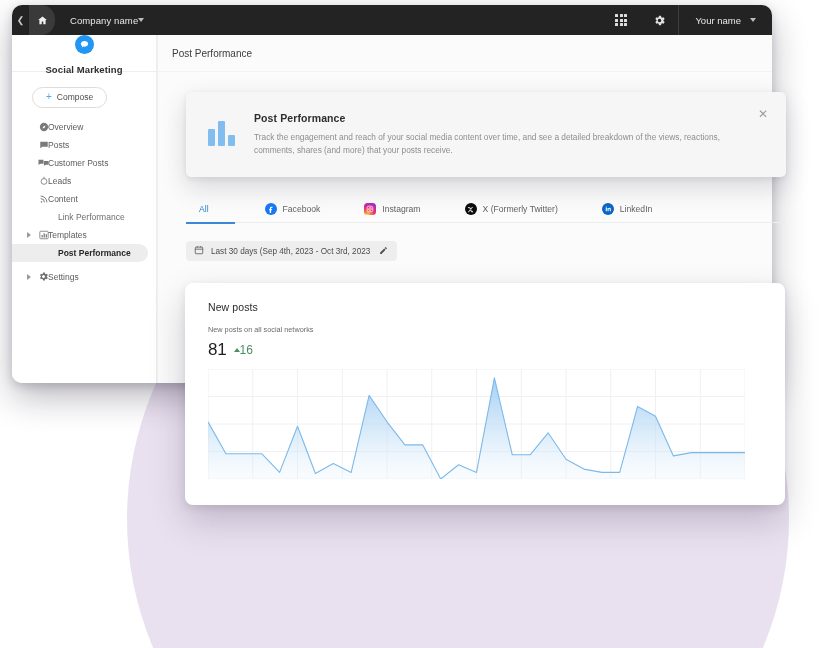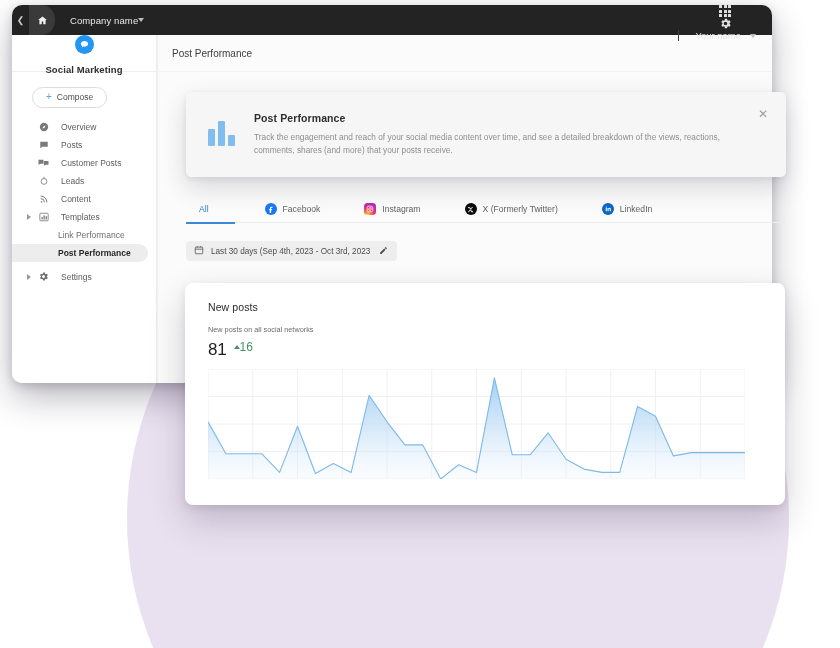--- a/index.html
+++ b/index.html
@@ -88,21 +88,20 @@
     border-left: 3.5px solid transparent;
     border-right: 3.5px solid transparent;
     border-top: 4px solid #bdbdbd;
   }
   .tb-right {
     position: absolute;
     right: 0; top: 0;
     height: 30px;
     display: flex;
     align-items: center;
-    flex-direction: column;
   }
   .tb-icon {
     width: 38px; height: 30px;
     display: flex; align-items: center; justify-content: center;
   }
   .grid9 {
     display: grid;
     grid-template-columns: repeat(3, 3px);
     grid-template-rows: repeat(3, 3px);
     gap: 1.6px;
@@ -162,21 +161,21 @@
   }
   .compose-plus { color: #5aa7e8; font-size: 10px; line-height: 1; }
 
   .nav { padding-top: 2px; }
   .nav-item {
     position: relative;
     display: flex;
     align-items: center;
     height: 18px;
     margin: 0 0 0 0;
-    padding-left: 28px;
+    padding-left: 15px;
     font-size: 8.5px;
     color: #5c5c5c;
     cursor: pointer;
     gap: 9px;
   }
   .nav-item.sub { padding-left: 46px; color: #6e6e6e; }
   .nav-item.active {
     background: #ededed;
     border-radius: 0 9px 9px 0;
     margin-right: 8px;
@@ -314,21 +313,21 @@
     top: 283px;
     width: 600px;
     height: 222px;
     background: #ffffff;
     border-radius: 8px;
     box-shadow: 0 16px 36px rgba(25,20,45,.20), 0 3px 9px rgba(25,20,45,.10);
     padding: 18px 22px 0 23px;
   }
   .mc-title { font-size: 10.5px; color: #2a2a2a; margin-bottom: 12px; letter-spacing: .1px; }
   .mc-sub { font-size: 7.3px; color: #6b6b6b; margin-bottom: 6px; }
-  .mc-value-row { display: flex; align-items: flex-start; gap: 7px; margin-bottom: 9px; }
+  .mc-value-row { display: flex; align-items: center; gap: 7px; margin-bottom: 9px; }
   .mc-value { font-size: 17px; color: #1f1f1f; letter-spacing: -.2px; }
   .mc-delta { font-size: 12px; color: #4a8f63; display: flex; align-items: center; gap: 0; }
   .mc-delta .up {
     width: 0; height: 0;
     border-left: 3px solid transparent;
     border-right: 3px solid transparent;
     border-bottom: 4.5px solid #4a8f63;
     display: inline-block;
   }
   .chart-wrap { position: relative; width: 537px; height: 110px; }
@@ -445,37 +444,37 @@
 
           <div class="nav-item">
             <span class="nav-ico">
               <svg width="10" height="10" viewBox="0 0 24 24" fill="none" stroke="#7a7a7a" stroke-width="2.4">
                   <path d="M5 19a1 1 0 1 0 0-.1"></path>
                   <path d="M4 11a9 9 0 0 1 9 9"></path>
                   <path d="M4 5a15 15 0 0 1 15 15"></path>
                 </svg>
             </span>
             <span class="label">Content</span>
+          </div>
+
+          <div class="nav-item sub">
+            <span class="label">Link Performance</span>
           </div>
 
           <div class="nav-item">
             <span class="nav-expand"></span>
             <span class="nav-ico">
               <svg width="10" height="10" viewBox="0 0 24 24" fill="#7a7a7a">
                   <rect x="2" y="3" width="20" height="18" rx="2" fill="none" stroke="#7a7a7a" stroke-width="2"></rect>
                   <rect x="6" y="12" width="3" height="6"></rect>
                   <rect x="11" y="8" width="3" height="10"></rect>
                   <rect x="16" y="10" width="3" height="8"></rect>
                 </svg>
             </span>
             <span class="label">Templates</span>
-          </div>
-
-          <div class="nav-item sub">
-            <span class="label">Link Performance</span>
           </div>
 
           <div class="nav-item sub active">
             <span class="label">Post Performance</span>
           </div>
 
           <div class="nav-item" style="margin-top:6px">
             <span class="nav-expand"></span>
             <span class="nav-ico">
               <svg width="11" height="11" viewBox="0 0 24 24" fill="#6f6f6f">

